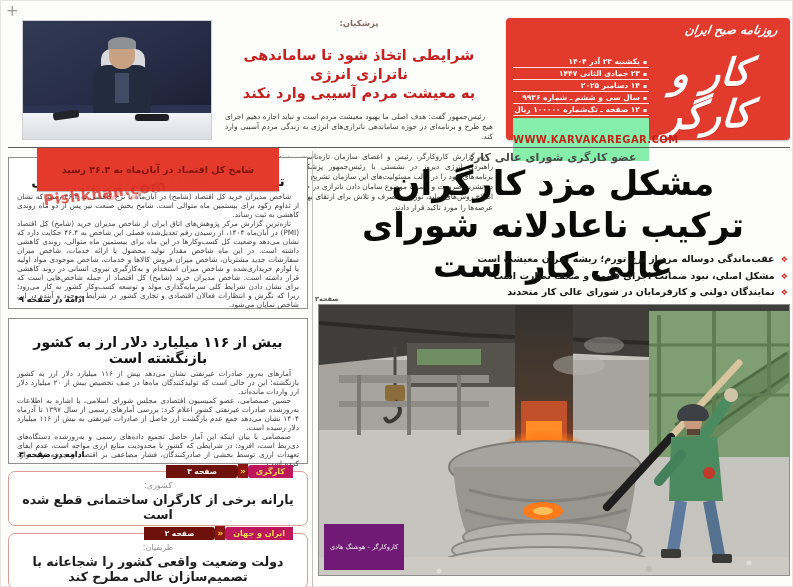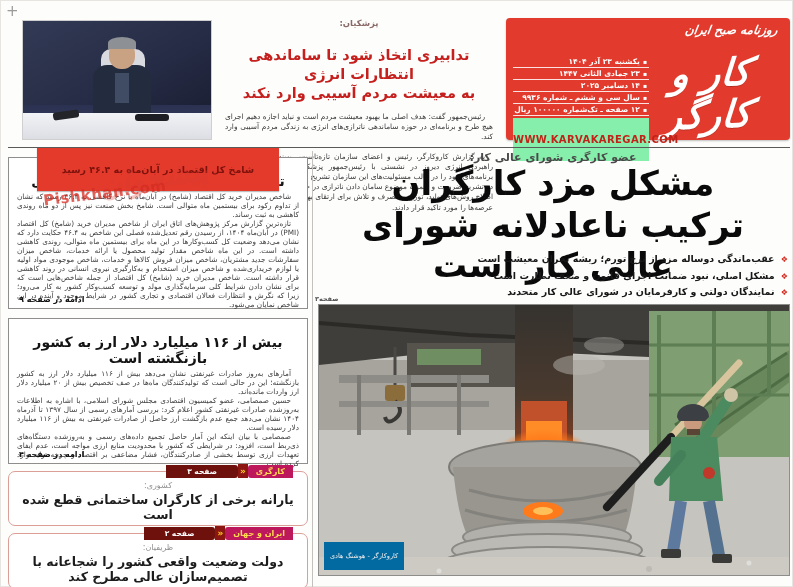--- a/index.html
+++ b/index.html
@@ -73,22 +73,22 @@
   
   .main-kicker{left:316px;top:151px;width:474px;text-align:center;color:#4a4a4a;font-size:11px;font-weight:bold;direction:rtl;}
   .main-h1{left:316px;top:163px;width:474px;text-align:center;color:#0a0a0a;font-size:34px;font-weight:900;direction:rtl;line-height:40px;}
   .main-h2{left:316px;top:205px;width:474px;text-align:center;color:#0a0a0a;font-size:34px;font-weight:900;direction:rtl;line-height:40px;}
   .bullets{left:400px;top:251px;width:388px;direction:rtl;text-align:right;}
   .bullet-line{font-size:9.5px;font-weight:bold;color:#181818;line-height:15.5px;white-space:nowrap;}
   .bullet-line .dia{color:#d22b1f;font-size:8px;margin-left:3px;}
   .pageref{left:315px;top:295px;font-size:6.5px;color:#555;font-weight:bold;direction:rtl;}
   
   .factory{left:318px;top:304px;width:472px;height:272px;border:1px solid #8d8d8b;overflow:hidden;background:#c6c4bf;}
-  .caption{position:absolute;left:5px;bottom:5px;background:#0369a1;color:#efefec;font-size:6.5px;
-           padding:10px 6px;direction:rtl;}
+  .caption{position:absolute;left:5px;bottom:5px;background:#701a75;color:#efefec;font-size:6.5px;
+           padding:19px 6px;direction:rtl;}
 </style>
 </head>
 <body>
 
 <div class="page">
 
   <div class="abs crop-mark">+</div>
 
   <div class="abs president">
     <div class="pr-chair"></div>
@@ -97,21 +97,21 @@
     <div class="pr-shirt"></div>
     <div class="pr-head"></div>
     <div class="pr-hair"></div>
     <div class="pr-desk"></div>
     <div class="pr-mic"></div>
     <div class="pr-obj"></div>
   </div>
 
   <div class="abs top-story">
     <div class="ts-kicker">پزشکیان:</div>
-    <div class="ts-h">تدابیری اتخاذ شود تا ساماندهی انتظارات انرژی</div>
+    <div class="ts-h">شرایطی اتخاذ شود تا ساماندهی ناترازی انرژی</div>
     <div class="ts-h">به معیشت مردم آسیبی وارد نکند</div>
     <div class="ts-body">
       <p>رئیس‌جمهور گفت: هدف اصلی ما بهبود معیشت مردم است و نباید اجازه دهیم اجرای هیچ طرح و برنامه‌ای در حوزه ساماندهی ناترازی‌های انرژی به زندگی مردم آسیبی وارد کند.</p>
       <p>به گزارش کاروکارگر، رئیس و اعضای سازمان تازه‌تاسیس بهینه‌سازی و مدیریت راهبردی انرژی دیروز در نشستی با رئیس‌جمهور پزشکیان، دیدگاه‌ها، هدف‌ها و برنامه‌های خود را در قالب مسئولیت‌های این سازمان تشریح کردند. در این نشست اعضا در تشریح ضرورت و اهمیت موضوع سامان دادن ناترازی در حوزه انرژی، توجه توأمان به اصلاح روش‌های تولید، توزیع و مصرف و تلاش برای ارتقای بهره‌وری و بهینه‌سازی در این عرصه‌ها را مورد تاکید قرار دادند.</p>
     </div>
     <div class="ts-cont">ادامه در صفحه ۲</div>
   </div>
 
   <div class="abs masthead">
     <div class="m-tagline">روزنامه صبح ایران</div>

